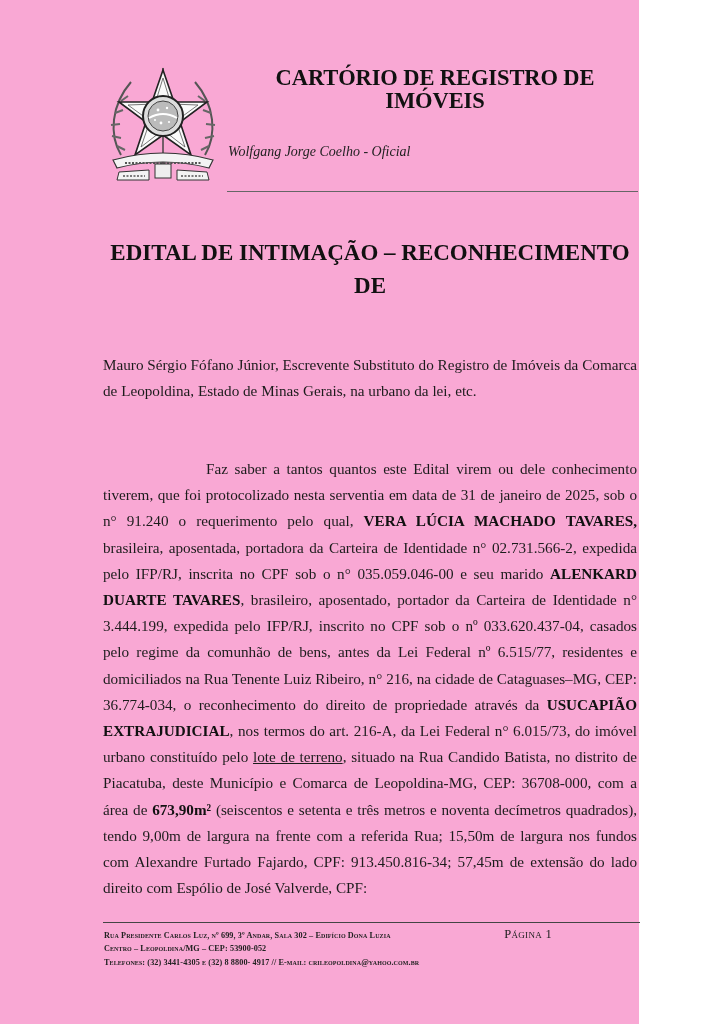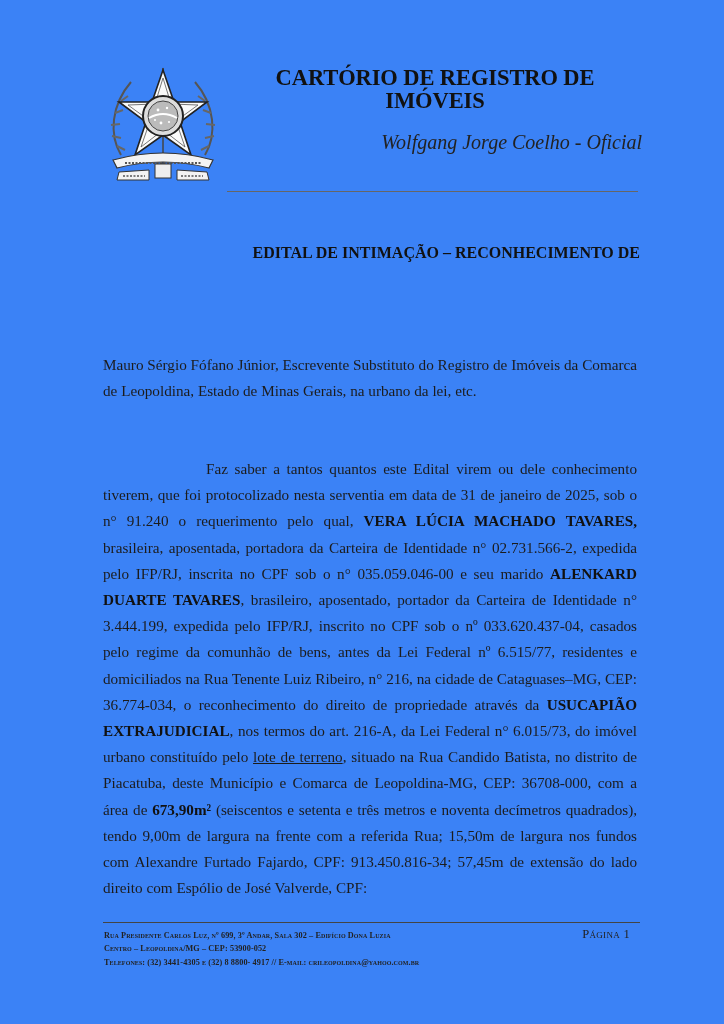--- a/index.html
+++ b/index.html
@@ -1,41 +1,41 @@
 <!DOCTYPE html>
 <html><head>
   <meta charset="utf-8">
   <style>
     html, body { margin: 0; padding: 0; background: #ffffff; }
     body {
       width: 724px; height: 1024px; position: relative; overflow: hidden;
       font-family: "Liberation Serif", serif; color: #1a1a1a;
     }
-    .page { position: absolute; left: 0; top: 0; width: 724px; height: 1024px; background: #3b82f6; }
+    .page { position: absolute; left: 0; top: 0; width: 639px; height: 1024px; background: #f9a8d4; }
 
     
     .coat { position: absolute; left: 103px; top: 60px; width: 120px; height: 128px; }
     .org {
       position: absolute; left: 228px; width: 414px; top: 66px;
       text-align: center; font-weight: bold; font-size: 22.5px; line-height: 23px; color: #111;
       letter-spacing: -0.1px;
     }
     .official {
-      position: absolute; left: 228px; width: 414px; top: 133px;
-      text-align: right; font-style: italic; font-size: 20px; line-height: 18px; color: #222;
+      position: absolute; left: 228px; width: 414px; top: 143px;
+      text-align: left; font-style: italic; font-size: 14px; line-height: 18px; color: #222;
     }
     .hr-top {
       position: absolute; left: 227px; top: 191px; width: 411px; height: 0;
       border-top: 1.5px solid #666;
     }
 
     
     .doc-title {
       position: absolute; left: 100px; width: 540px; top: 236px;
-      text-align: right; font-weight: bold; font-size: 16px; line-height: 33px; color: #111;
+      text-align: center; font-weight: bold; font-size: 23px; line-height: 33px; color: #111;
     }
 
     
     .para {
       position: absolute; left: 103px; width: 534px;
       font-size: 15.2px; line-height: 26.2px; text-align: justify; color: #1c1c1c;
     }
     .p1 { top: 352px; }
     .p2 { top: 456px; text-indent: 103px; }
     .para b { font-weight: bold; color: #111; }
@@ -47,21 +47,21 @@
       border-top: 1.5px solid #444;
     }
     .footer {
       position: absolute; left: 104px; top: 929px; width: 440px;
       font-size: 8.2px; line-height: 13.4px; color: #222; font-variant: small-caps;
       letter-spacing: 0.1px;
       font-weight: bold;
     }
     .footer .line { white-space: nowrap; }
     .page-num {
-      position: absolute; right: 94px; top: 927px;
+      position: absolute; right: 87px; top: 927px;
       font-size: 12.5px; font-variant: small-caps; color: #222; letter-spacing: 0.3px;
     }
   </style>
 </head>
 <body>
 
 <div class="page">
 
   <svg class="coat" viewBox="0 0 120 128">
     <g fill="none" stroke="#333" stroke-width="1">

